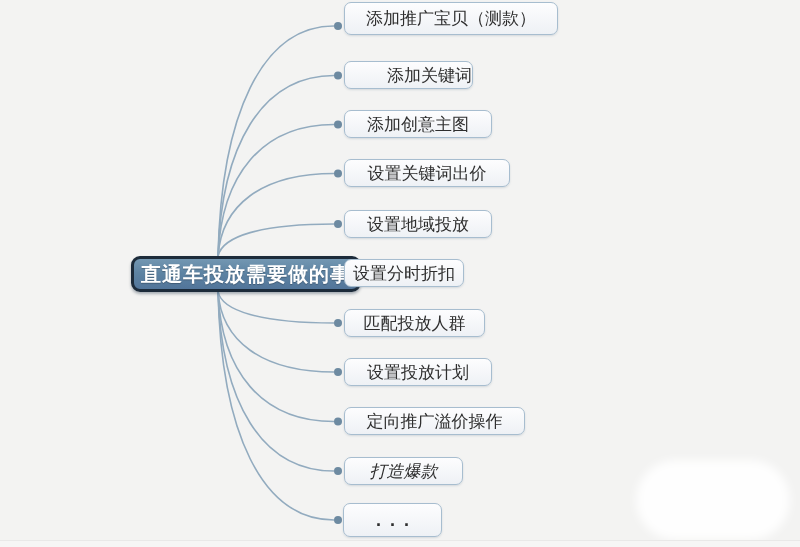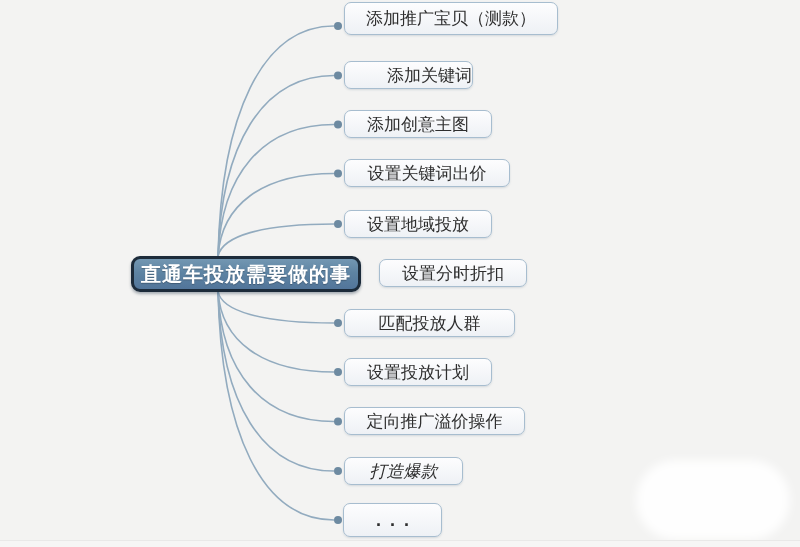--- a/index.html
+++ b/index.html
@@ -96,25 +96,25 @@
   </div>
 
   <div class="child-node" style="top:110px;width:148px;">
     <span>添加创意主图</span>
   </div>
 
   <div class="child-node" style="top:210px;width:148px;">
     <span>设置地域投放</span>
   </div>
 
-  <div class="child-node" style="top:259px;width:148px;margin-left:35px;">
+  <div class="child-node" style="top:259px;width:120px;">
     <span>设置分时折扣</span>
   </div>
 
-  <div class="child-node" style="top:309px;width:171px;">
+  <div class="child-node" style="top:309px;width:141px;">
     <span>匹配投放人群</span>
   </div>
 
   <div class="child-node" style="top:358px;width:148px;">
     <span>设置投放计划</span>
   </div>
 
   <div class="child-node" style="top:407px;width:181px;">
     <span>定向推广溢价操作</span>
   </div>

